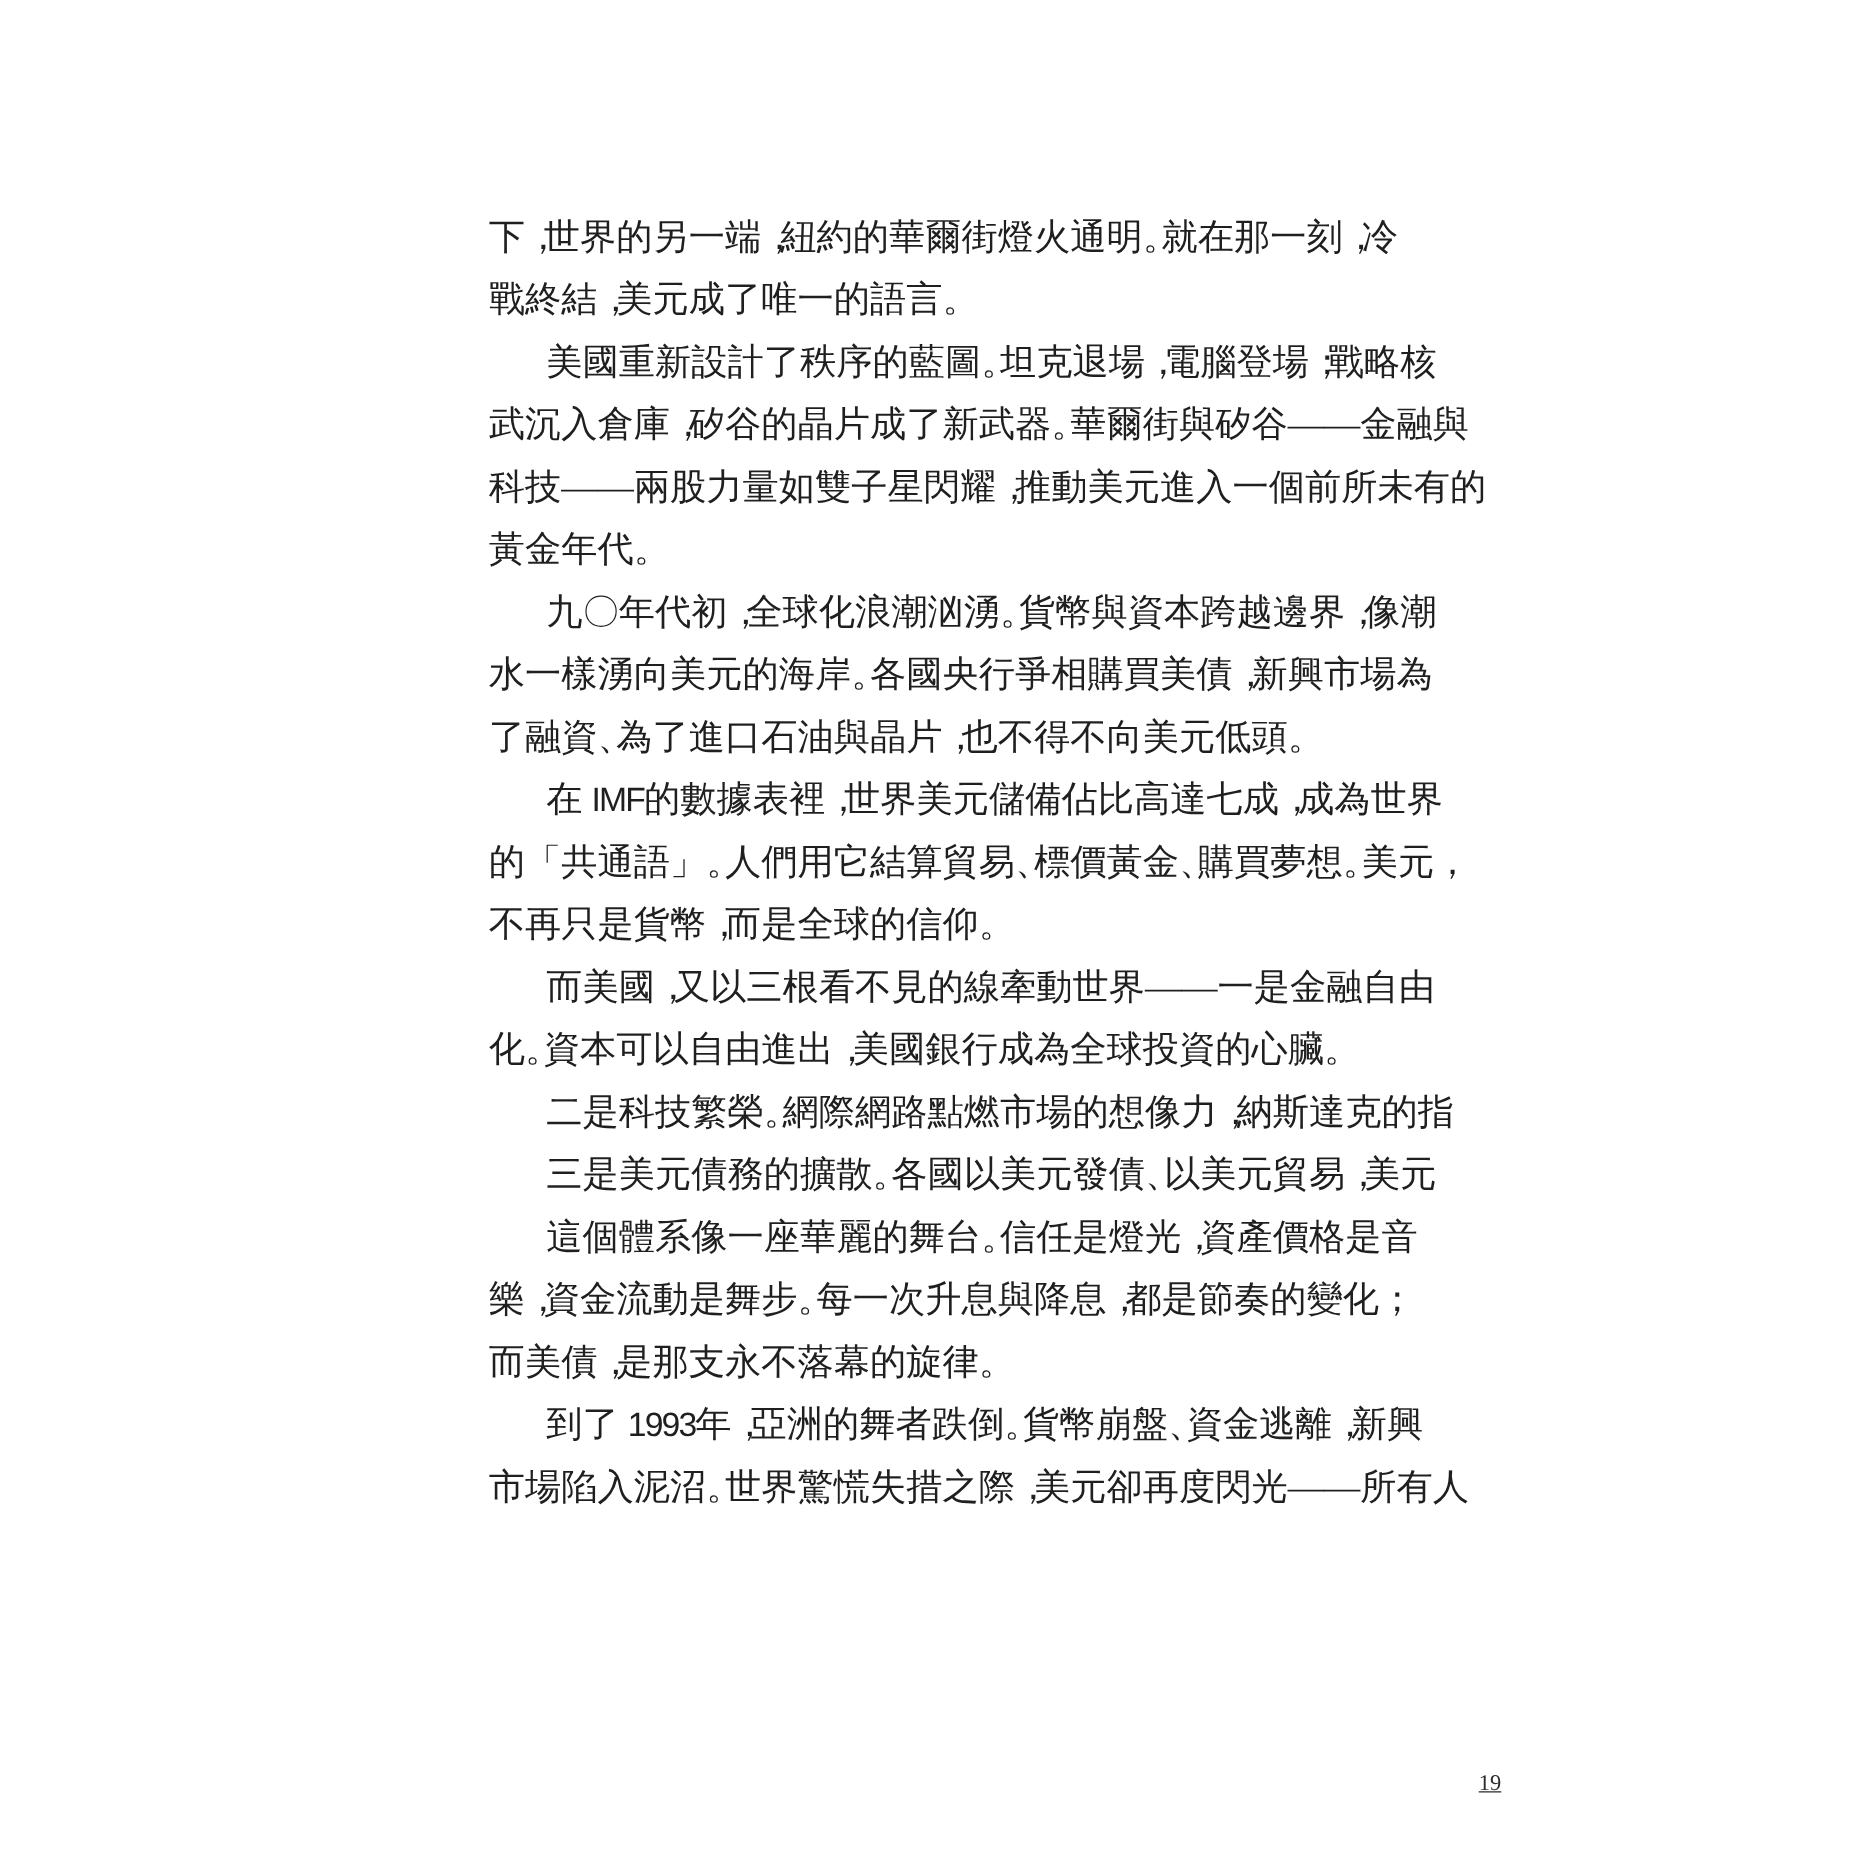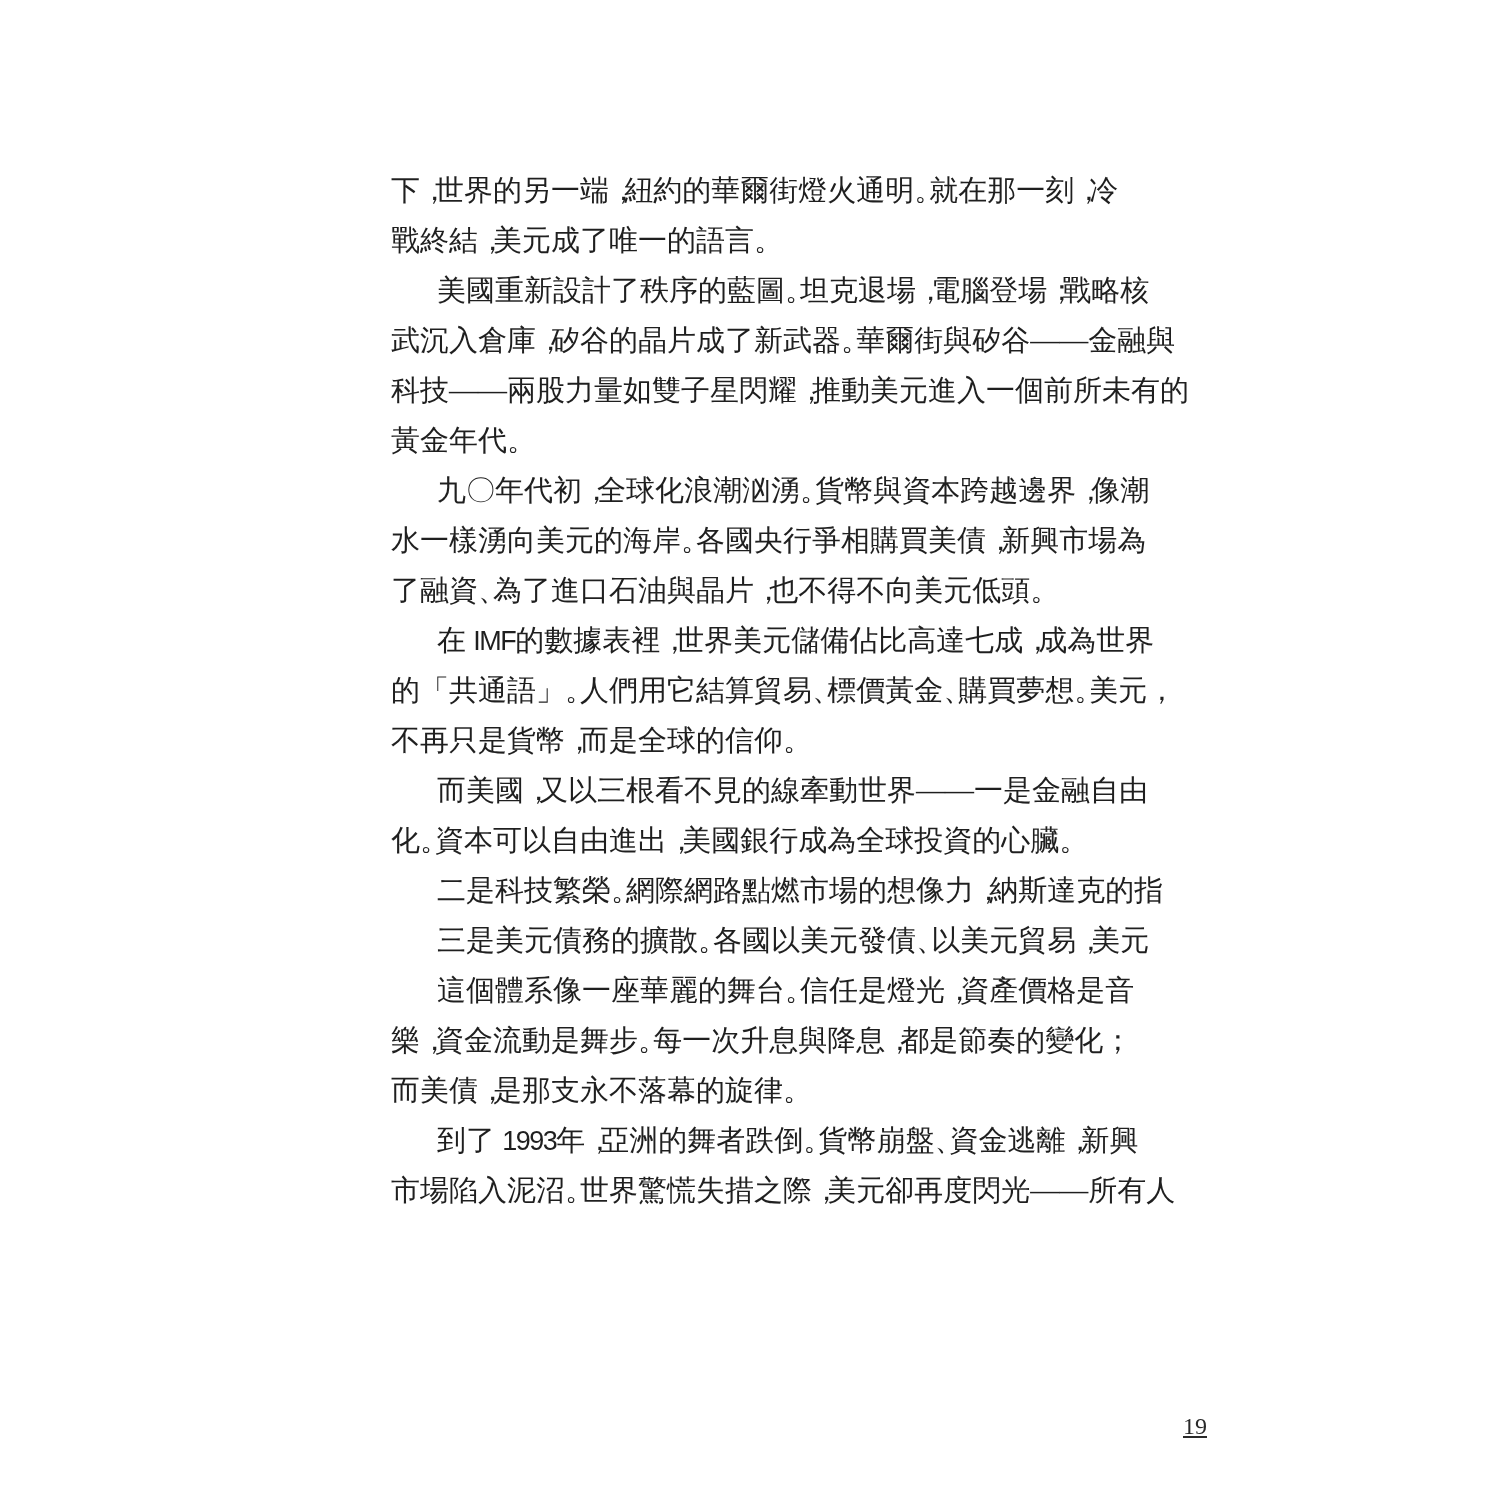--- a/index.html
+++ b/index.html
@@ -40,21 +40,21 @@
   }
   .latin {
     font-family: Liberation Sans, sans-serif;
     font-size: 0.93em;
     letter-spacing: -1.5px;
   }
   .page-number {
     position: absolute;
     left: 1183px;
     top: 1410px;
-    font-size: 24px;
+    font-size: 18px;
     line-height: 32px;
     color: #2a2a2a;
     font-family: "Liberation Serif", "DejaVu Serif", serif;
     text-decoration: underline;
   }
 </style>
 </head>
 <body>
 
 <div class="page" style="background: rgb(255, 255, 255);">

